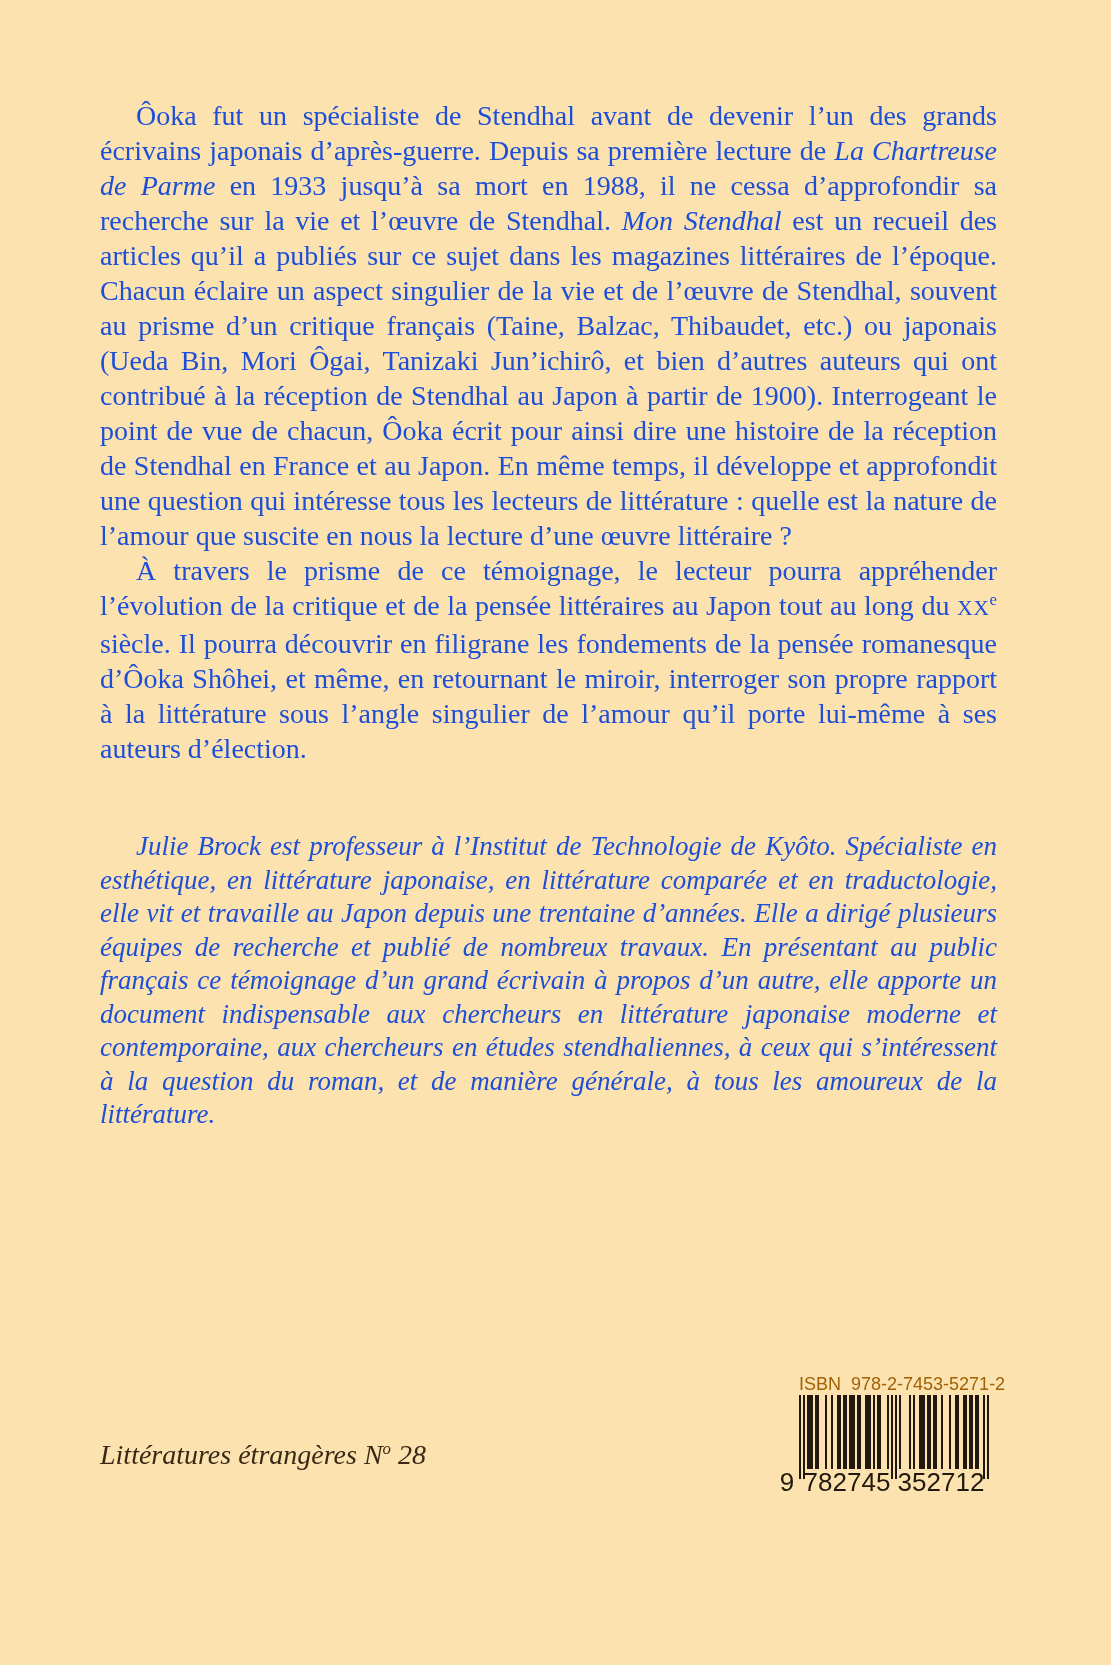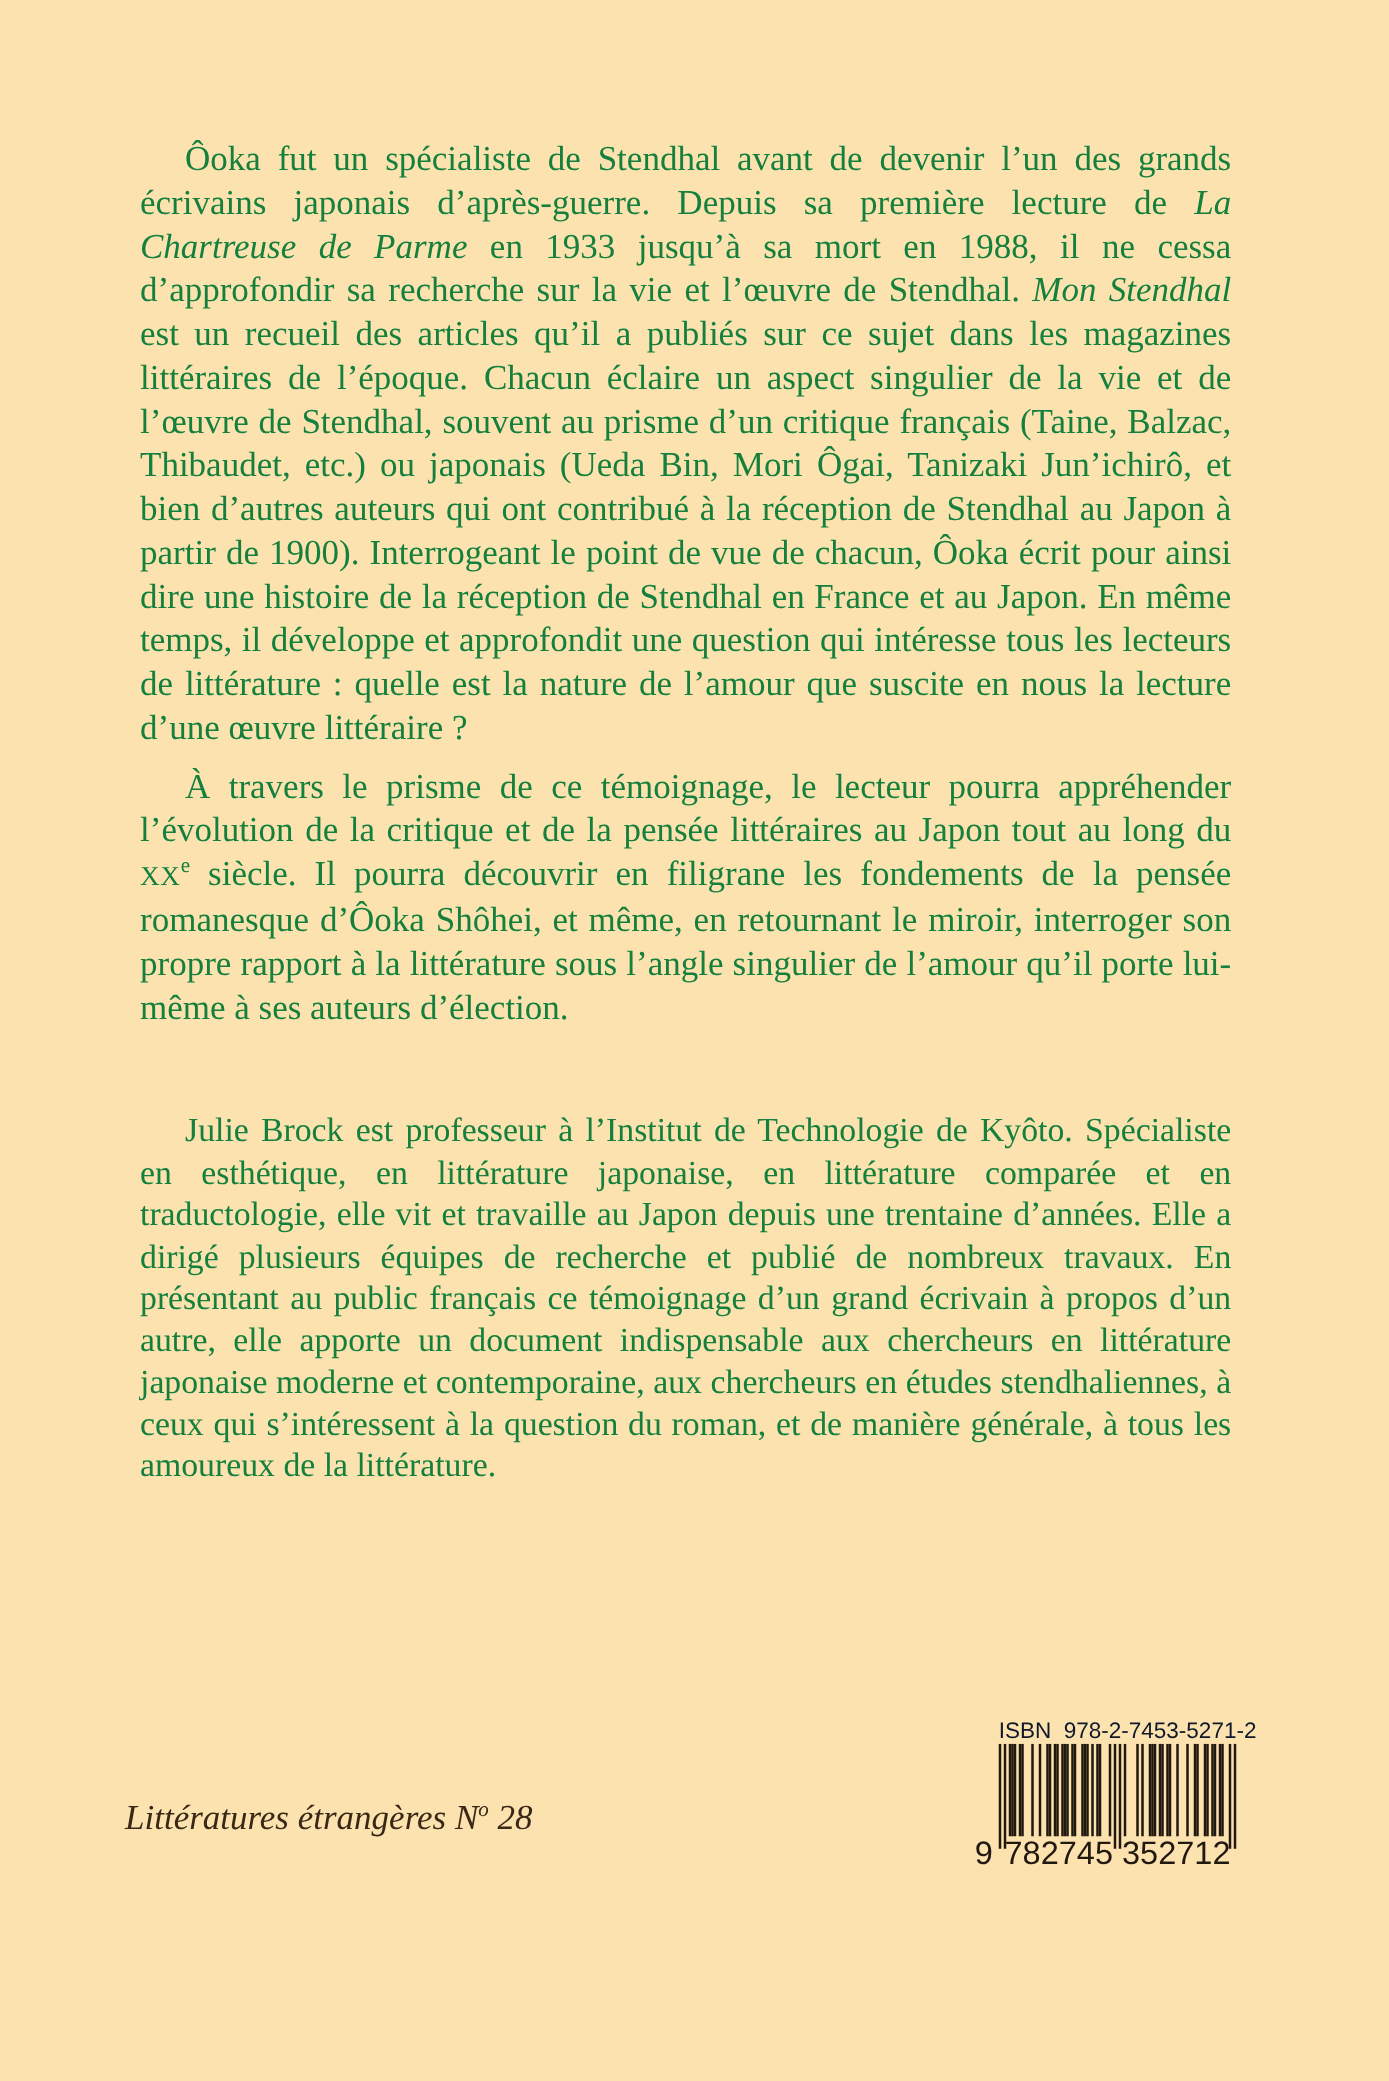--- a/index.html
+++ b/index.html
@@ -8,28 +8,29 @@
     width:1111px;height:1665px;
     background:#FBE2AF;
     overflow:hidden;
     font-family:"Liberation Serif","DejaVu Serif",serif;
     color:#3A2817;
   }
   .text-block{
     position:absolute;left:100px;top:98px;width:897px;
   }
   .para{
-    margin:12px;
+    margin:0;
     font-size:28px;line-height:35px;
     text-align:justify;
     text-indent:36px;
-    color:#15803d;
+    color:#1d4ed8;
   }
   .para.bio{
     margin-top:64px;
+    font-style:italic;
     font-size:27px;line-height:33.5px;
   }
   .seg-i{font-style:italic;}
   .seg-sc{font-size:0.78em;text-transform:uppercase;letter-spacing:0.5px;}
   .seg-sup{vertical-align:super;font-size:0.6em;line-height:0;}
   .series{
     position:absolute;left:100px;top:1438px;
     font-style:italic;
     font-size:28px;line-height:33px;
     color:#3A2817;
@@ -39,21 +40,21 @@
     position:absolute;left:777px;top:1374px;width:214px;
     color:#211810;
   }
   .isbn-text{
     margin-left:22px;
     width:192px;
     text-align:right;
     font-family:"Liberation Sans","DejaVu Sans",sans-serif;
     font-size:18px;line-height:20px;
     white-space:pre;
-    color:#0f172a;
+    color:#a16207;
   }
   .barcode{display:block;margin-top:1px;}
   .barcode rect{fill:#211810;}
   .bc-digit{
     font-family:"Liberation Sans","DejaVu Sans",sans-serif;
     font-size:26px;
     fill:#211810;
   }
 </style>
 </head>

